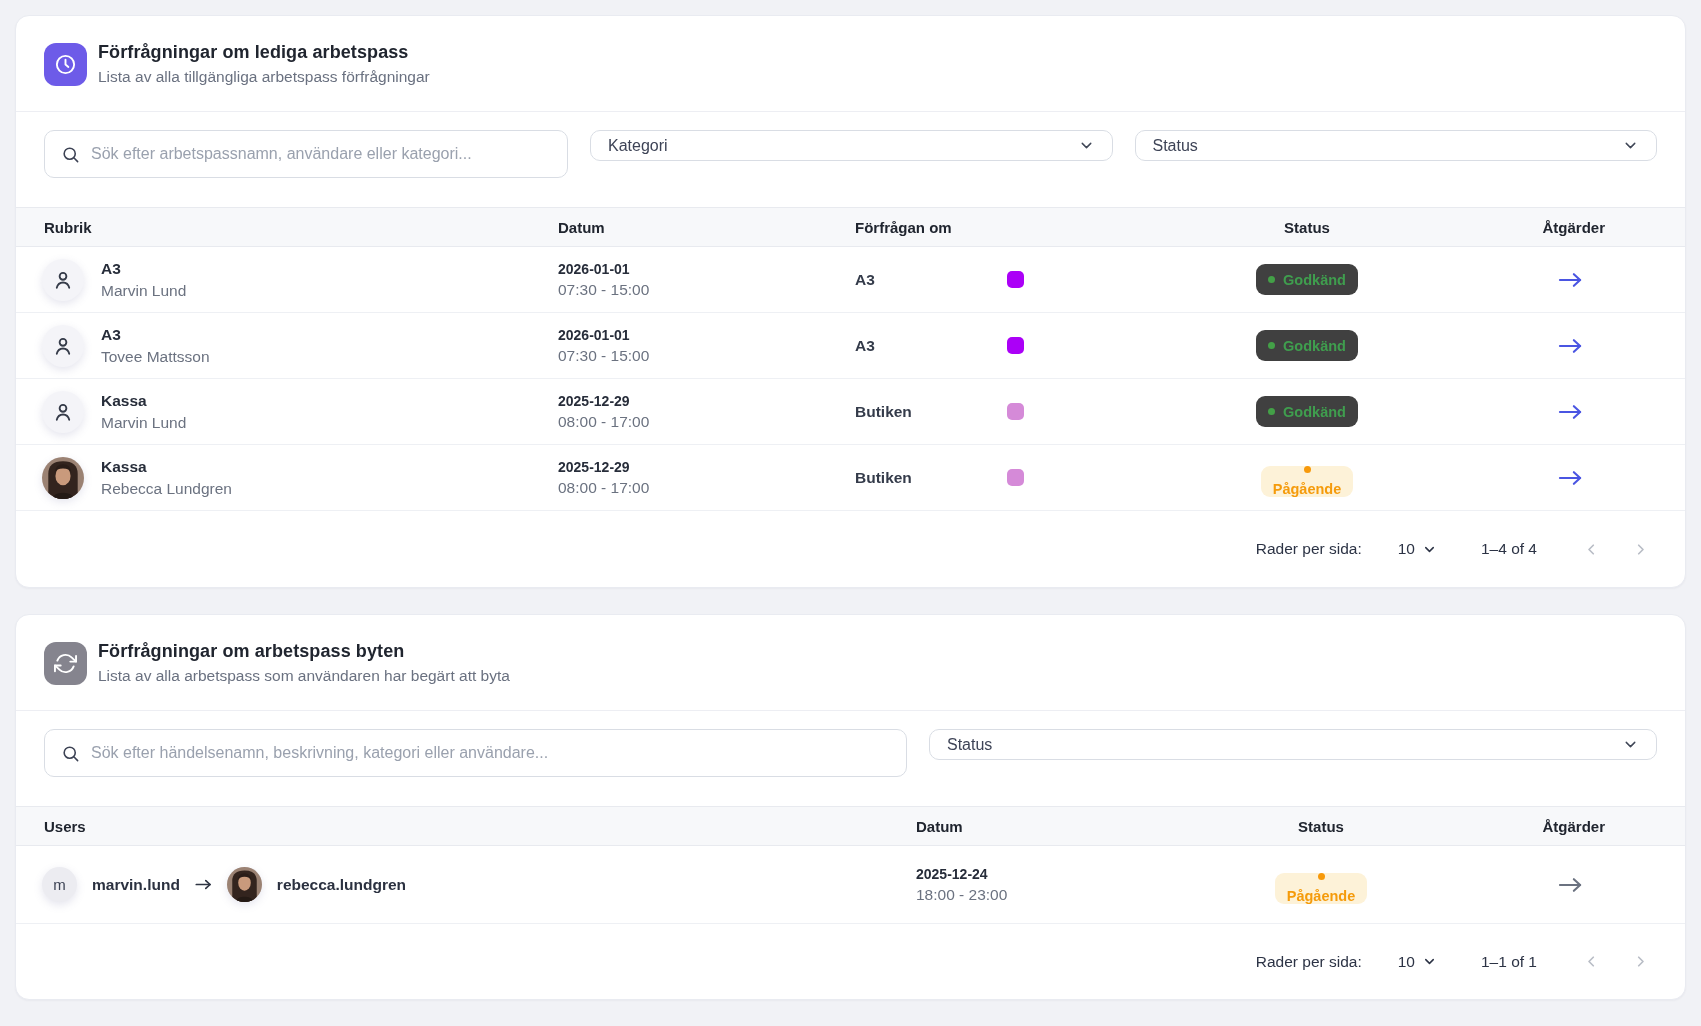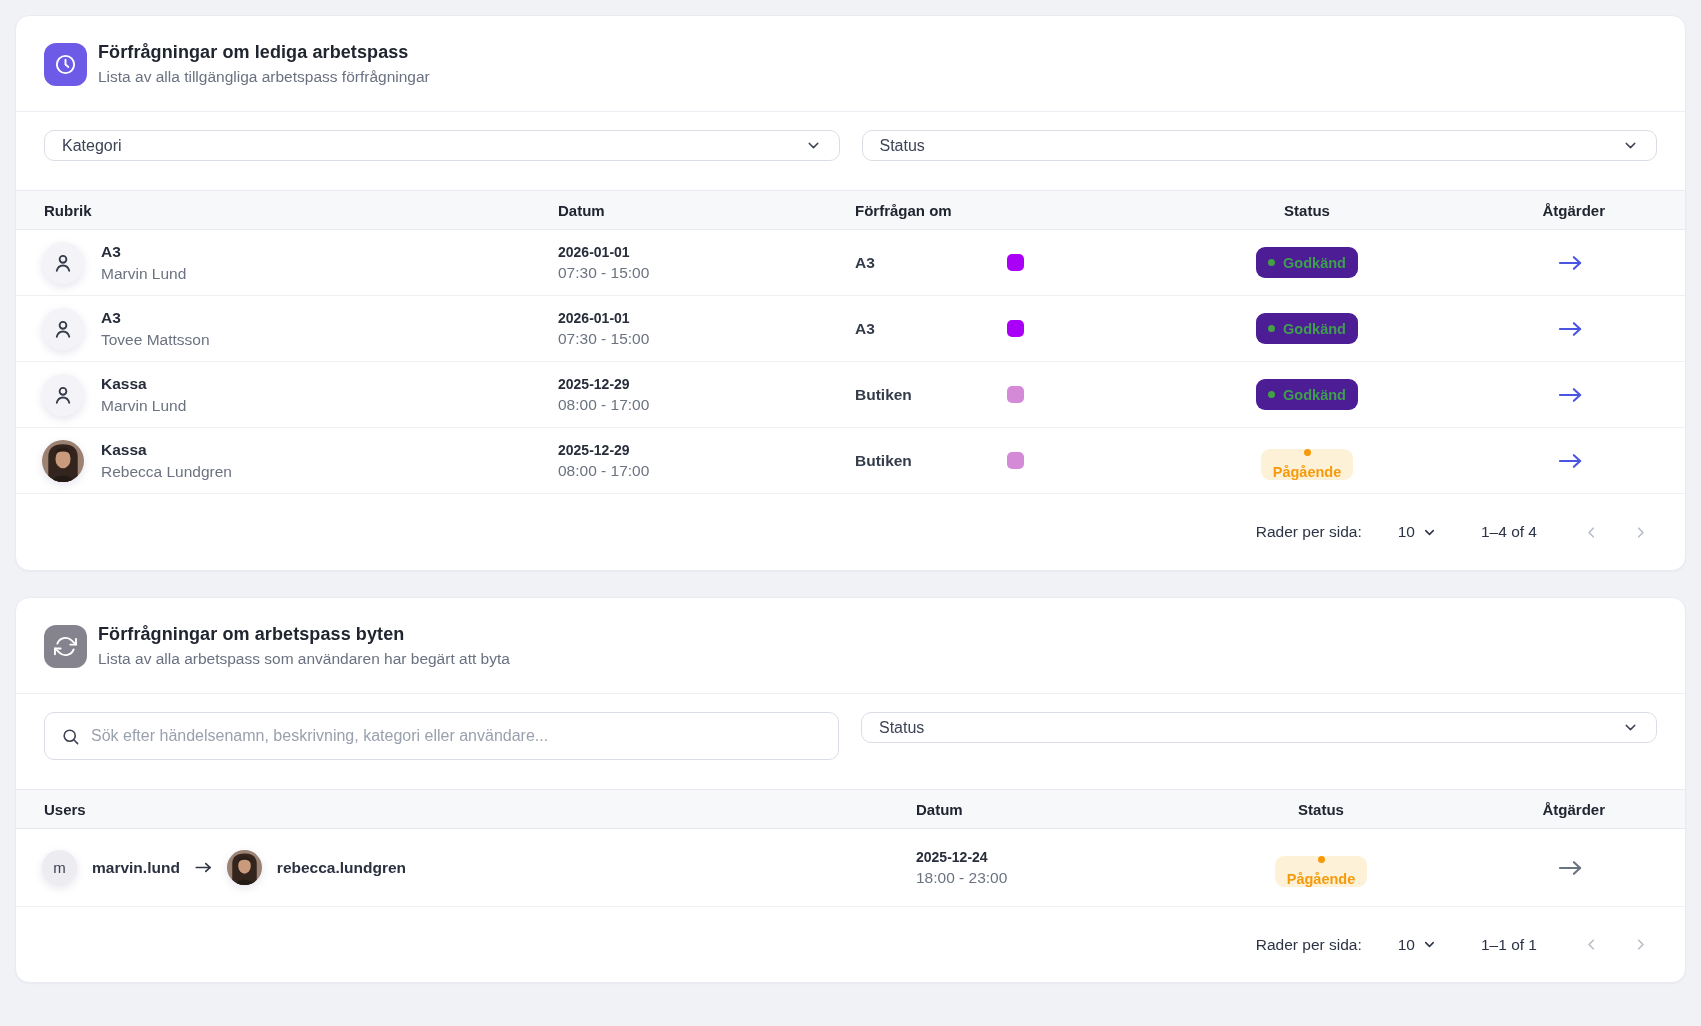--- a/index.html
+++ b/index.html
@@ -55,21 +55,21 @@
   }
   .search input::placeholder { color:#9aa1ae; }
   .select {
     height:31px; border:1px solid #d9dde4; border-radius:10px;
     display:flex; align-items:center; justify-content:space-between;
     padding:0 17px; font-size:16px; color:#3d4356; cursor:pointer;
     background:#fff; flex:1;
   }
   .select svg { width:17px; height:17px; }
   .search.w1 { width:524px; flex:0 0 auto; }
-  .search.w2 { width:795px; flex:0 0 auto; }
+  .search.w2 { width:863px; flex:0 0 auto; }
 
   
   .table { margin-top:29px; }
   .t1-grid { display:grid; grid-template-columns:542px 297px 262px 380px 190px; }
   .t2-grid { display:grid; grid-template-columns:900px 230px 350px 191px; }
   .thead {
     background:#f7f8fa; border-top:1px solid #e8eaef; border-bottom:1px solid #e8eaef;
     height:40px; align-items:center;
     font-size:15px; font-weight:700; color:#20252f;
   }
@@ -98,21 +98,21 @@
   .about-name { font-size:15.5px; font-weight:700; color:#343b4a; }
   .chip { width:17px; height:17px; border-radius:5px; margin-left:auto; margin-right:93px; }
 
   .cell-status { text-align:center; }
   .badge {
     display:inline-flex; align-items:center; gap:8px;
     height:31px; padding:0 12px; border-radius:9px;
     font-size:14.5px; font-weight:600;
   }
   .badge .dot { width:7px; height:7px; border-radius:50%; }
-  .badge[data-status="approved"] { background:#4c1d95; color:#3f9e4e; }
+  .badge[data-status="approved"] { background:#404040; color:#3f9e4e; }
   .badge[data-status="approved"] .dot { background:#43a047; }
   .badge[data-status="pending"]  { background:#fdf2d8; color:#f59b0b;flex-direction:column; }
   .badge[data-status="pending"]  .dot { background:#f7990a; }
 
   .cell-actions { display:flex; justify-content:flex-end; padding-right:100px; }
   .arrow-btn { background:none; border:none; cursor:pointer; display:flex; padding:4px; }
   .arrow-btn svg { width:25px; height:16px; }
   .arrow-indigo { color:#4a55e2; }
   .arrow-gray   { color:#6b7280; }
 
@@ -155,20 +155,27 @@
           <polyline points="12 7 12 12 15 14.5"></polyline>
         </svg>
     </div>
     <div>
       <div class="htitle">Förfrågningar om lediga arbetspass</div>
       <div class="hsub">Lista av alla tillgängliga arbetspass förfrågningar</div>
     </div>
   </div>
 
   <div class="filters">
+    <div class="search w1">
+      <svg viewBox="0 0 24 24" fill="none" stroke="#3c4254" stroke-width="2" stroke-linecap="round">
+          <circle cx="11" cy="11" r="7"></circle>
+          <line x1="16.5" y1="16.5" x2="21" y2="21"></line>
+        </svg>
+      <input type="text" placeholder="Sök efter arbetspassnamn, användare eller kategori..." style="">
+    </div>
     <div class="select">
       <span>Kategori</span>
       <svg viewBox="0 0 24 24" fill="none" stroke="#3f4656" stroke-width="2" stroke-linecap="round" stroke-linejoin="round">
           <polyline points="6 9 12 15 18 9"></polyline>
         </svg>
     </div>
     <div class="select">
       <span>Status</span>
       <svg viewBox="0 0 24 24" fill="none" stroke="#3f4656" stroke-width="2" stroke-linecap="round" stroke-linejoin="round">
           <polyline points="6 9 12 15 18 9"></polyline>

